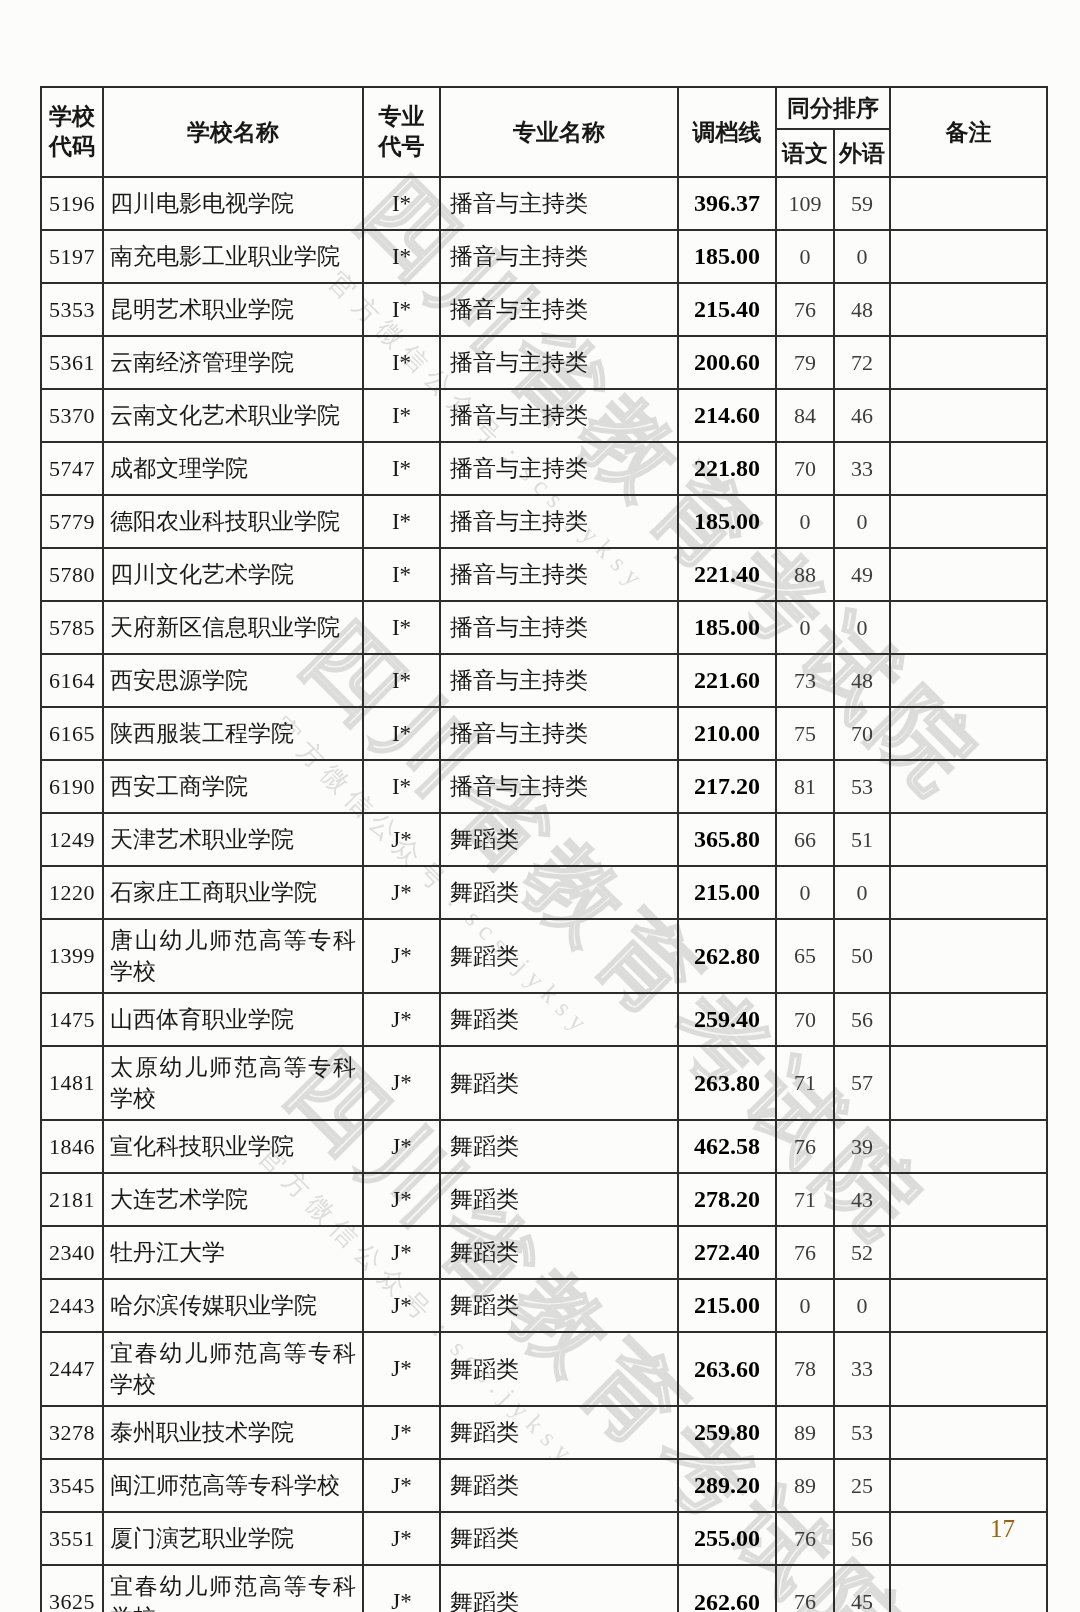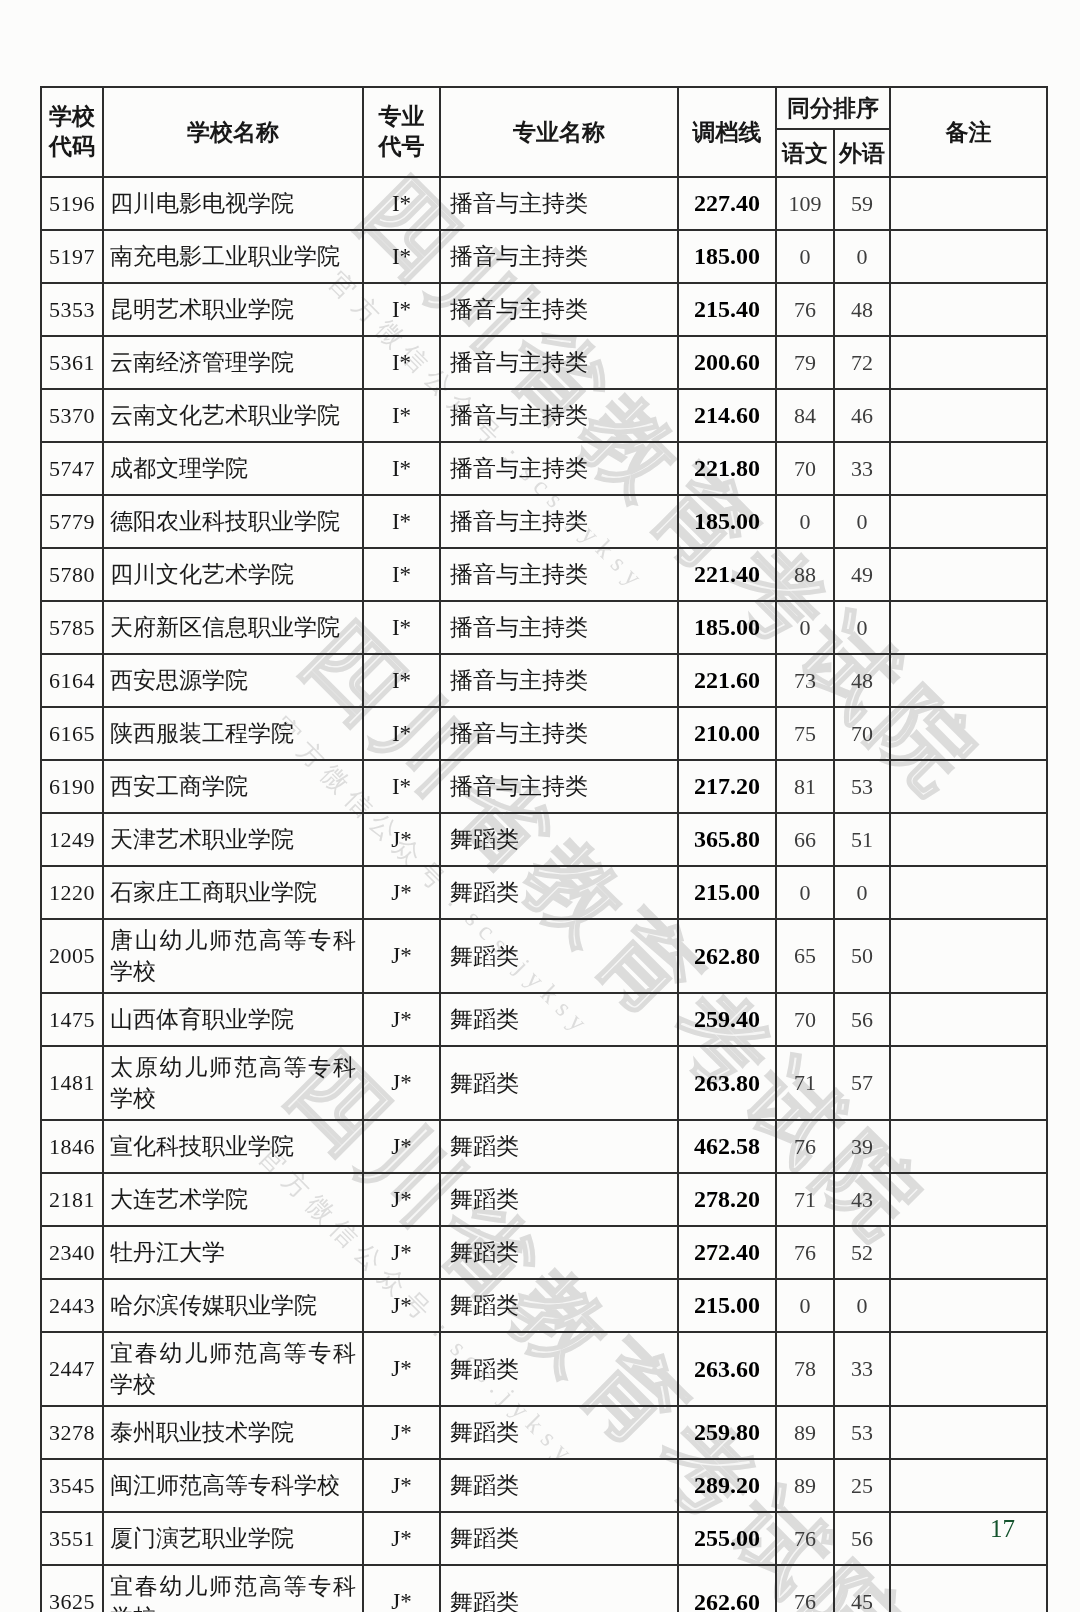--- a/index.html
+++ b/index.html
@@ -70,21 +70,21 @@
   td.c-mcode{text-align:center;}
   td.c-mname{text-align:left;padding-left:9px;}
   td.c-score{text-align:center;font-weight:bold;font-size:24px;color:#000;}
   td.c-rank{text-align:center;color:#3c3c3c;font-size:22px;}
   td.c-remark{}
   
   .page-number{
     position:absolute;
     left:990px;top:1515px;
     font-size:25px;
-    color:#14532d;
+    color:#a16207;
     z-index:2;
   }
 </style>
 </head>
 <body>
 
 <div class="page">
 
   <div class="wm" style="left:420px;top:150px;">
     <div class="wm-main">四川省教育考试院</div>
@@ -124,21 +124,21 @@
         <th>语文</th>
         <th>外语</th>
       </tr>
     </thead>
     <tbody>
         <tr>
           <td class="c-code">5196</td>
           <td class="c-name">四川电影电视学院</td>
           <td class="c-mcode">I*</td>
           <td class="c-mname">播音与主持类</td>
-          <td class="c-score">227.40</td>
+          <td class="c-score">396.37</td>
           <td class="c-rank">109</td>
           <td class="c-rank">59</td>
           <td class="c-remark"></td>
         </tr>
         <tr>
           <td class="c-code">5197</td>
           <td class="c-name">南充电影工业职业学院</td>
           <td class="c-mcode">I*</td>
           <td class="c-mname">播音与主持类</td>
           <td class="c-score">185.00</td>
@@ -260,21 +260,21 @@
           <td class="c-code">1220</td>
           <td class="c-name">石家庄工商职业学院</td>
           <td class="c-mcode">J*</td>
           <td class="c-mname">舞蹈类</td>
           <td class="c-score">215.00</td>
           <td class="c-rank">0</td>
           <td class="c-rank">0</td>
           <td class="c-remark"></td>
         </tr>
         <tr>
-          <td class="c-code">2005</td>
+          <td class="c-code">1399</td>
           <td class="c-name">唐山幼儿师范高等专科学校</td>
           <td class="c-mcode">J*</td>
           <td class="c-mname">舞蹈类</td>
           <td class="c-score">262.80</td>
           <td class="c-rank">65</td>
           <td class="c-rank">50</td>
           <td class="c-remark"></td>
         </tr>
         <tr>
           <td class="c-code">1475</td>

